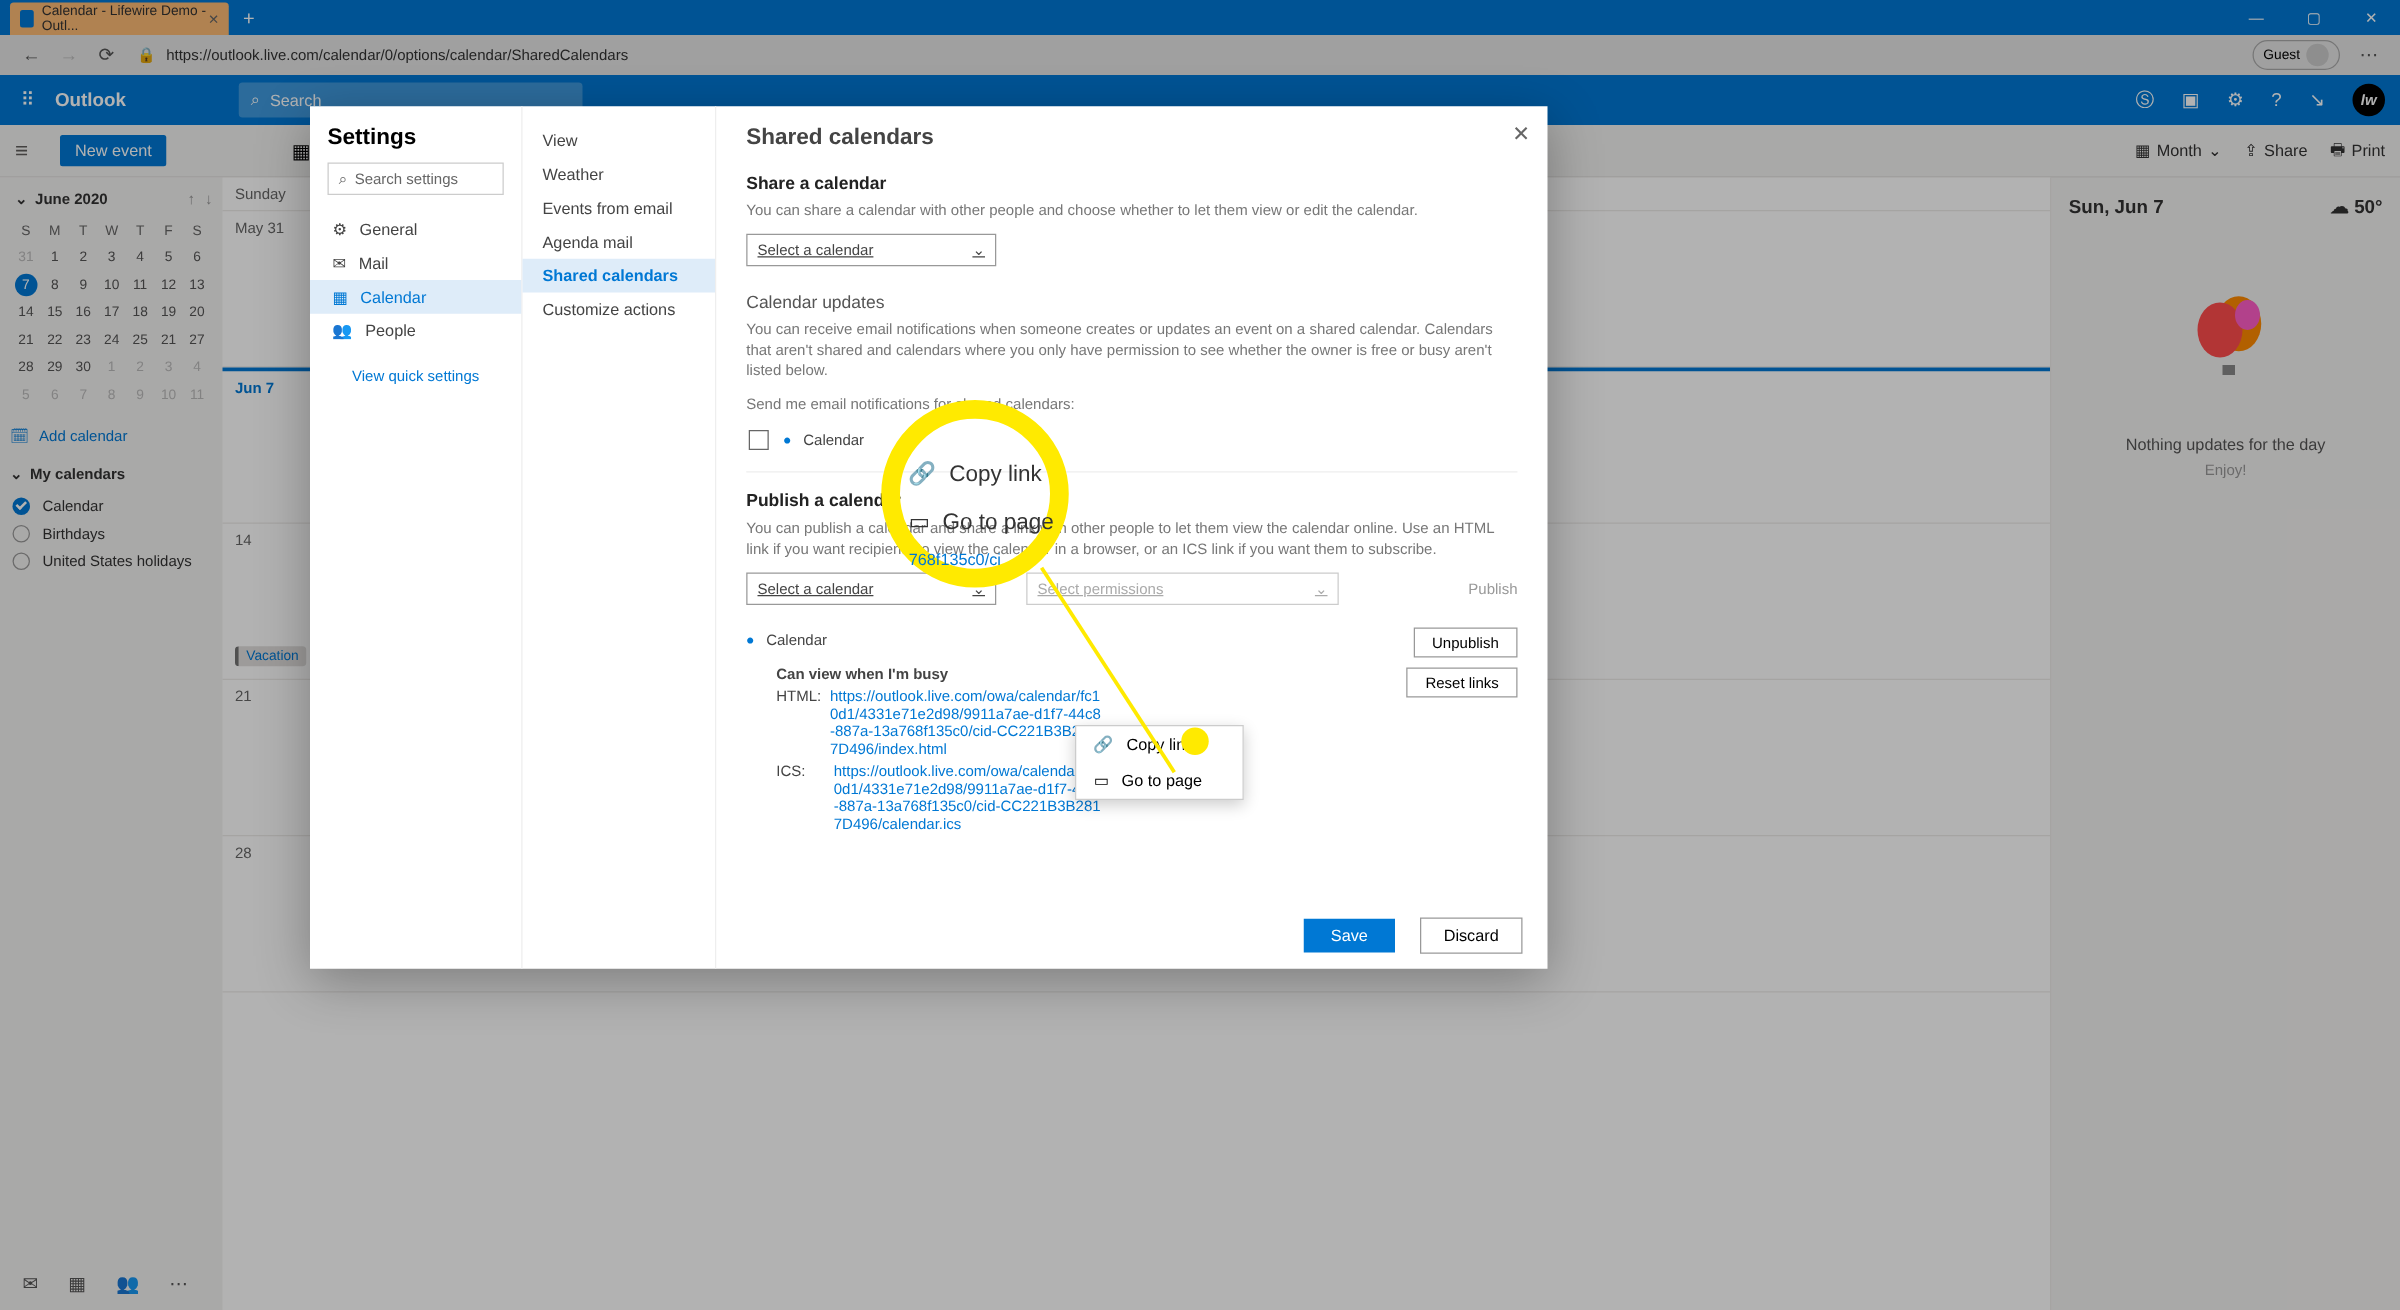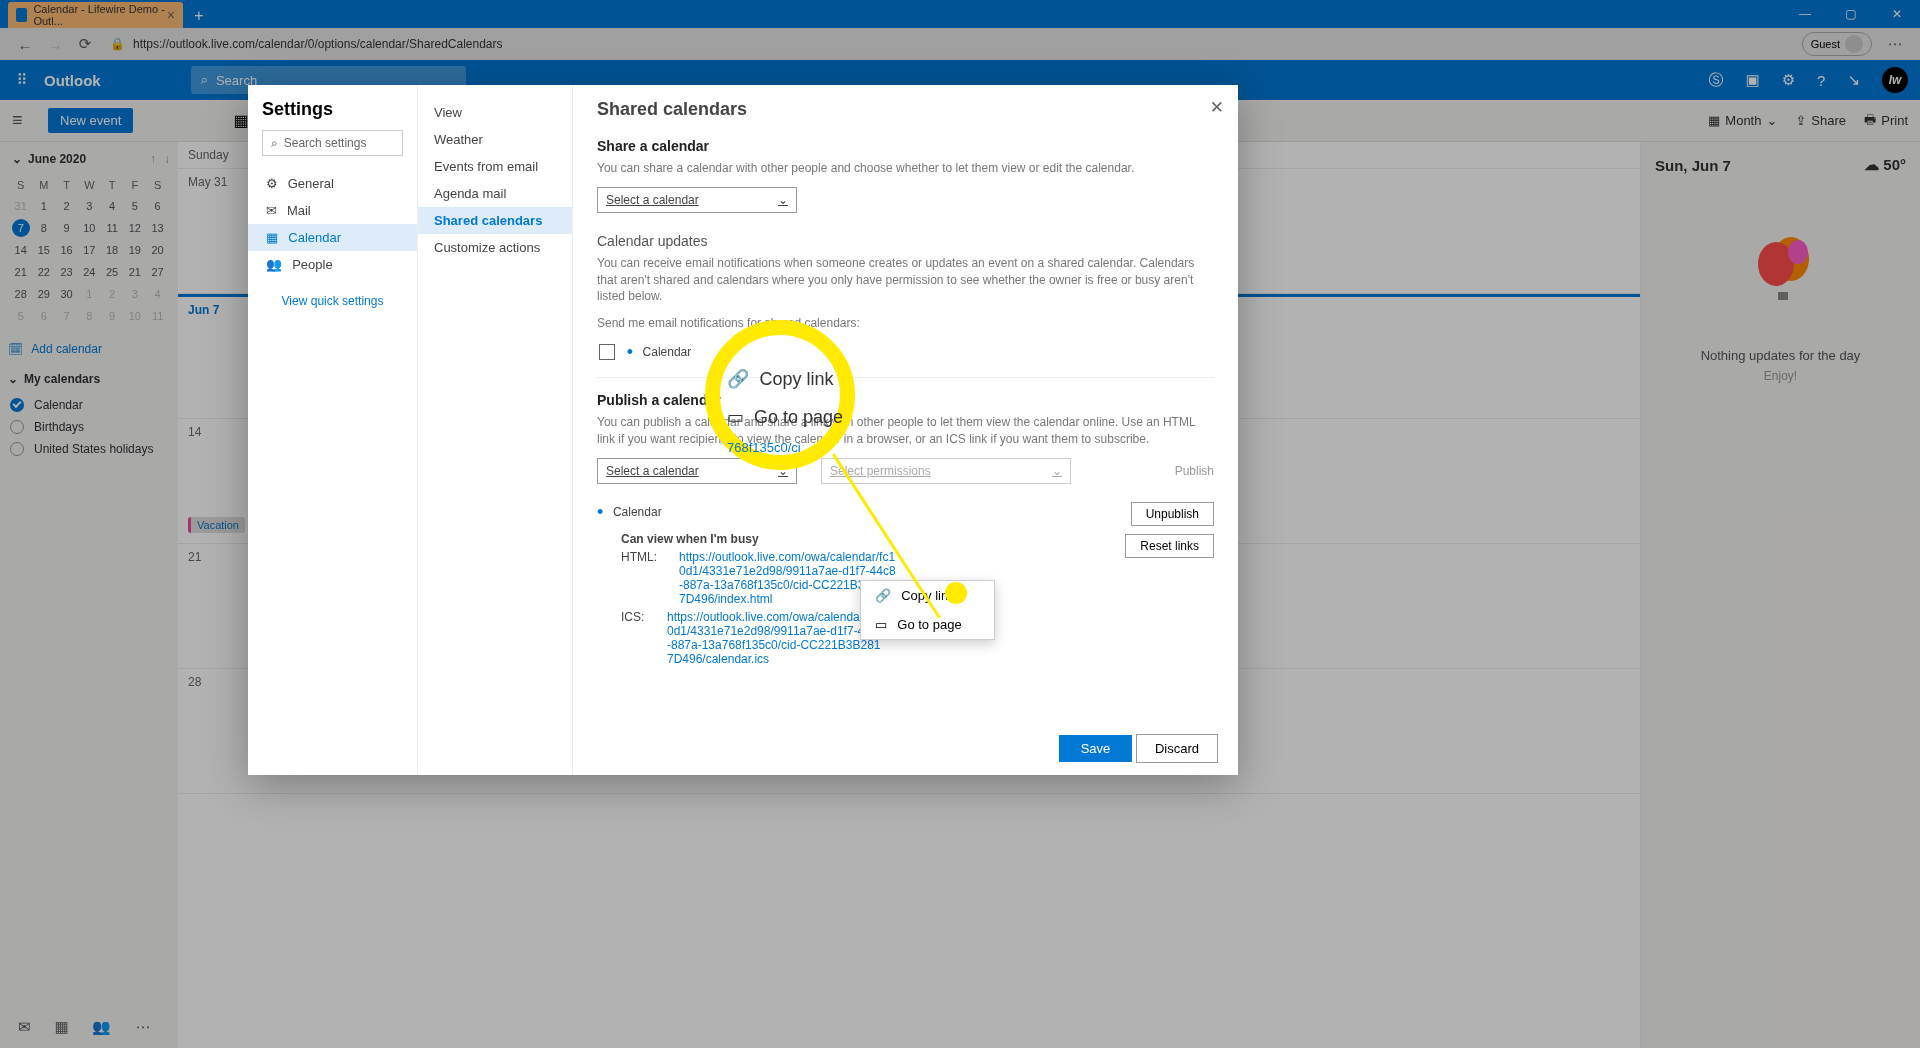--- a/index.html
+++ b/index.html
@@ -53,21 +53,21 @@
 .radio-on::after { content:""; position:absolute; width:6px; height:3px; border-left:2px solid #fff; border-bottom:2px solid #fff; transform: rotate(-45deg); left:3px; top:3px; }
 .radio-off { width: 14px; height: 14px; border-radius: 50%; border: 1.5px solid #999; }
 
 .bottom-rail { position: absolute; bottom: 0; left: 0; height: 42px; width: 178px; display: flex; align-items: center; gap: 24px; padding-left: 18px; color: #555; font-size: 15px; }
 
 
 .cal-area { flex: 1; background: #fff; position: relative; }
 .cal-row { height: 125px; border-bottom: 1px solid #edebe9; position: relative; padding: 6px 10px; font-size: 12px; color: #666; }
 .day-hdr { display: flex; justify-content: space-between; font-size: 12px; color: #666; padding: 6px 10px; border-bottom: 1px solid #edebe9; }
 .today-marker { border-top: 3px solid #0078d4; }
-.vac-chip { position: absolute; bottom: 10px; left: 10px; background: #e1dfdd; color: #0078d4; font-size: 11px; padding: 2px 6px; border-radius: 3px; border-left: 3px solid #ec4899; }
+.vac-chip { position: absolute; bottom: 10px; left: 10px; background: #e1dfdd; color: #0078d4; font-size: 11px; padding: 2px 6px; border-radius: 3px; border-left: 3px solid #737373; }
 
 
 .right-panel { width: 280px; padding: 14px; font-size: 13px; color: #333; border-left: 1px solid #edebe9; }
 .rp-hdr { display: flex; justify-content: space-between; align-items: center; font-size: 15px; font-weight: 600; margin-bottom: 60px; }
 .balloon { width: 70px; height: 90px; margin: 0 auto 24px; position: relative; }
 .balloon svg { display: block; }
 .rp-msg { text-align: center; color: #555; }
 .rp-sub { text-align: center; color: #999; font-size: 12px; margin-top: 6px; }
 
 
@@ -92,21 +92,21 @@
 .scol3 h3 { font-size: 14px; margin: 10px 0 6px; color: #222; }
 .scol3 .sub { font-size: 12px; color: #777; margin-bottom: 10px; line-height: 1.4; }
 .dd { border: 1px solid #999; height: 26px; width: 200px; display: flex; align-items: center; justify-content: space-between; padding: 0 8px; font-size: 12px; margin-bottom: 20px; text-decoration: underline; }
 .dd.dis { color: #aaa; border-color: #ccc; }
 .close-x { position: absolute; top: 12px; right: 14px; font-size: 17px; color: #666; }
 .cbx { width: 16px; height: 16px; border: 1px solid #666; display: inline-block; vertical-align: middle; margin-right: 8px; }
 .hr { border-top: 1px solid #eee; margin: 14px 0; }
 .link { color: #0078d4; font-size: 12px; word-break: break-all; }
 .btn-gray { border: 1px solid #999; padding: 4px 14px; font-size: 12px; background: #fff; float: right; margin-left: 8px; }
 .footer { position: absolute; bottom: 12px; right: 20px; }
-.btn-primary { background: #0078d4; color: #fff; border: none; padding: 6px 22px; font-size: 13px; margin-right: 0; }
+.btn-primary { background: #0078d4; color: #fff; border: none; padding: 6px 22px; font-size: 13px; margin-right: 16px; }
 .btn-sec { background: #fff; border: 1px solid #999; padding: 6px 18px; font-size: 13px; }
 
 .ctx-menu { position: absolute; background: #fff; border: 1px solid #ccc; box-shadow: 0 4px 12px rgba(0,0,0,0.2); font-size: 13px; z-index: 200; }
 .ctx-item { padding: 7px 14px; display: flex; align-items: center; gap: 10px; }
 
 
 .hl-circle { position: absolute; width: 150px; height: 150px; border: 15px solid #ffea00; border-radius: 50%; z-index: 300; pointer-events: none; }
 .hl-line { position: absolute; width: 3px; background: #ffea00; z-index: 290; transform-origin: top left; pointer-events: none; }
 .hl-dot { position: absolute; width: 22px; height: 22px; background: #ffea00; border-radius: 50%; z-index: 295; }
 
@@ -402,21 +402,21 @@
 
     <div style="margin-top:18px">
       <button class="btn-gray">Unpublish</button>
       <div style="color:#0078d4;font-size:18px;display:inline-block;vertical-align:middle">•</div>
       <span style="margin-left:6px;font-size:12px">Calendar</span>
       <div style="clear:both"></div>
 
       <button class="btn-gray" style="margin-top:8px">Reset links</button>
       <div style="font-weight:600;font-size:12px;margin:6px 0 4px 24px">Can view when I'm busy</div>
 
-      <div style="display:flex;gap:22px;margin-left:24px;font-size:12px">
+      <div style="display:flex;gap:7px;margin-left:24px;font-size:12px">
         <span>HTML:</span>
         <span class="link" style="max-width:220px">https://outlook.live.com/owa/calendar/fc10d1/4331e71e2d98/9911a7ae-d1f7-44c8-887a-13a768f135c0/cid-CC221B3B2817D496/index.html</span>
       </div>
       <div style="display:flex;gap:10px;margin-left:24px;font-size:12px;margin-top:4px">
         <span style="min-width:36px">ICS:</span>
         <span class="link" style="max-width:220px">https://outlook.live.com/owa/calendar/fc10d1/4331e71e2d98/9911a7ae-d1f7-44c8-887a-13a768f135c0/cid-CC221B3B2817D496/calendar.ics</span>
       </div>
     </div>
 
     <div class="footer">

